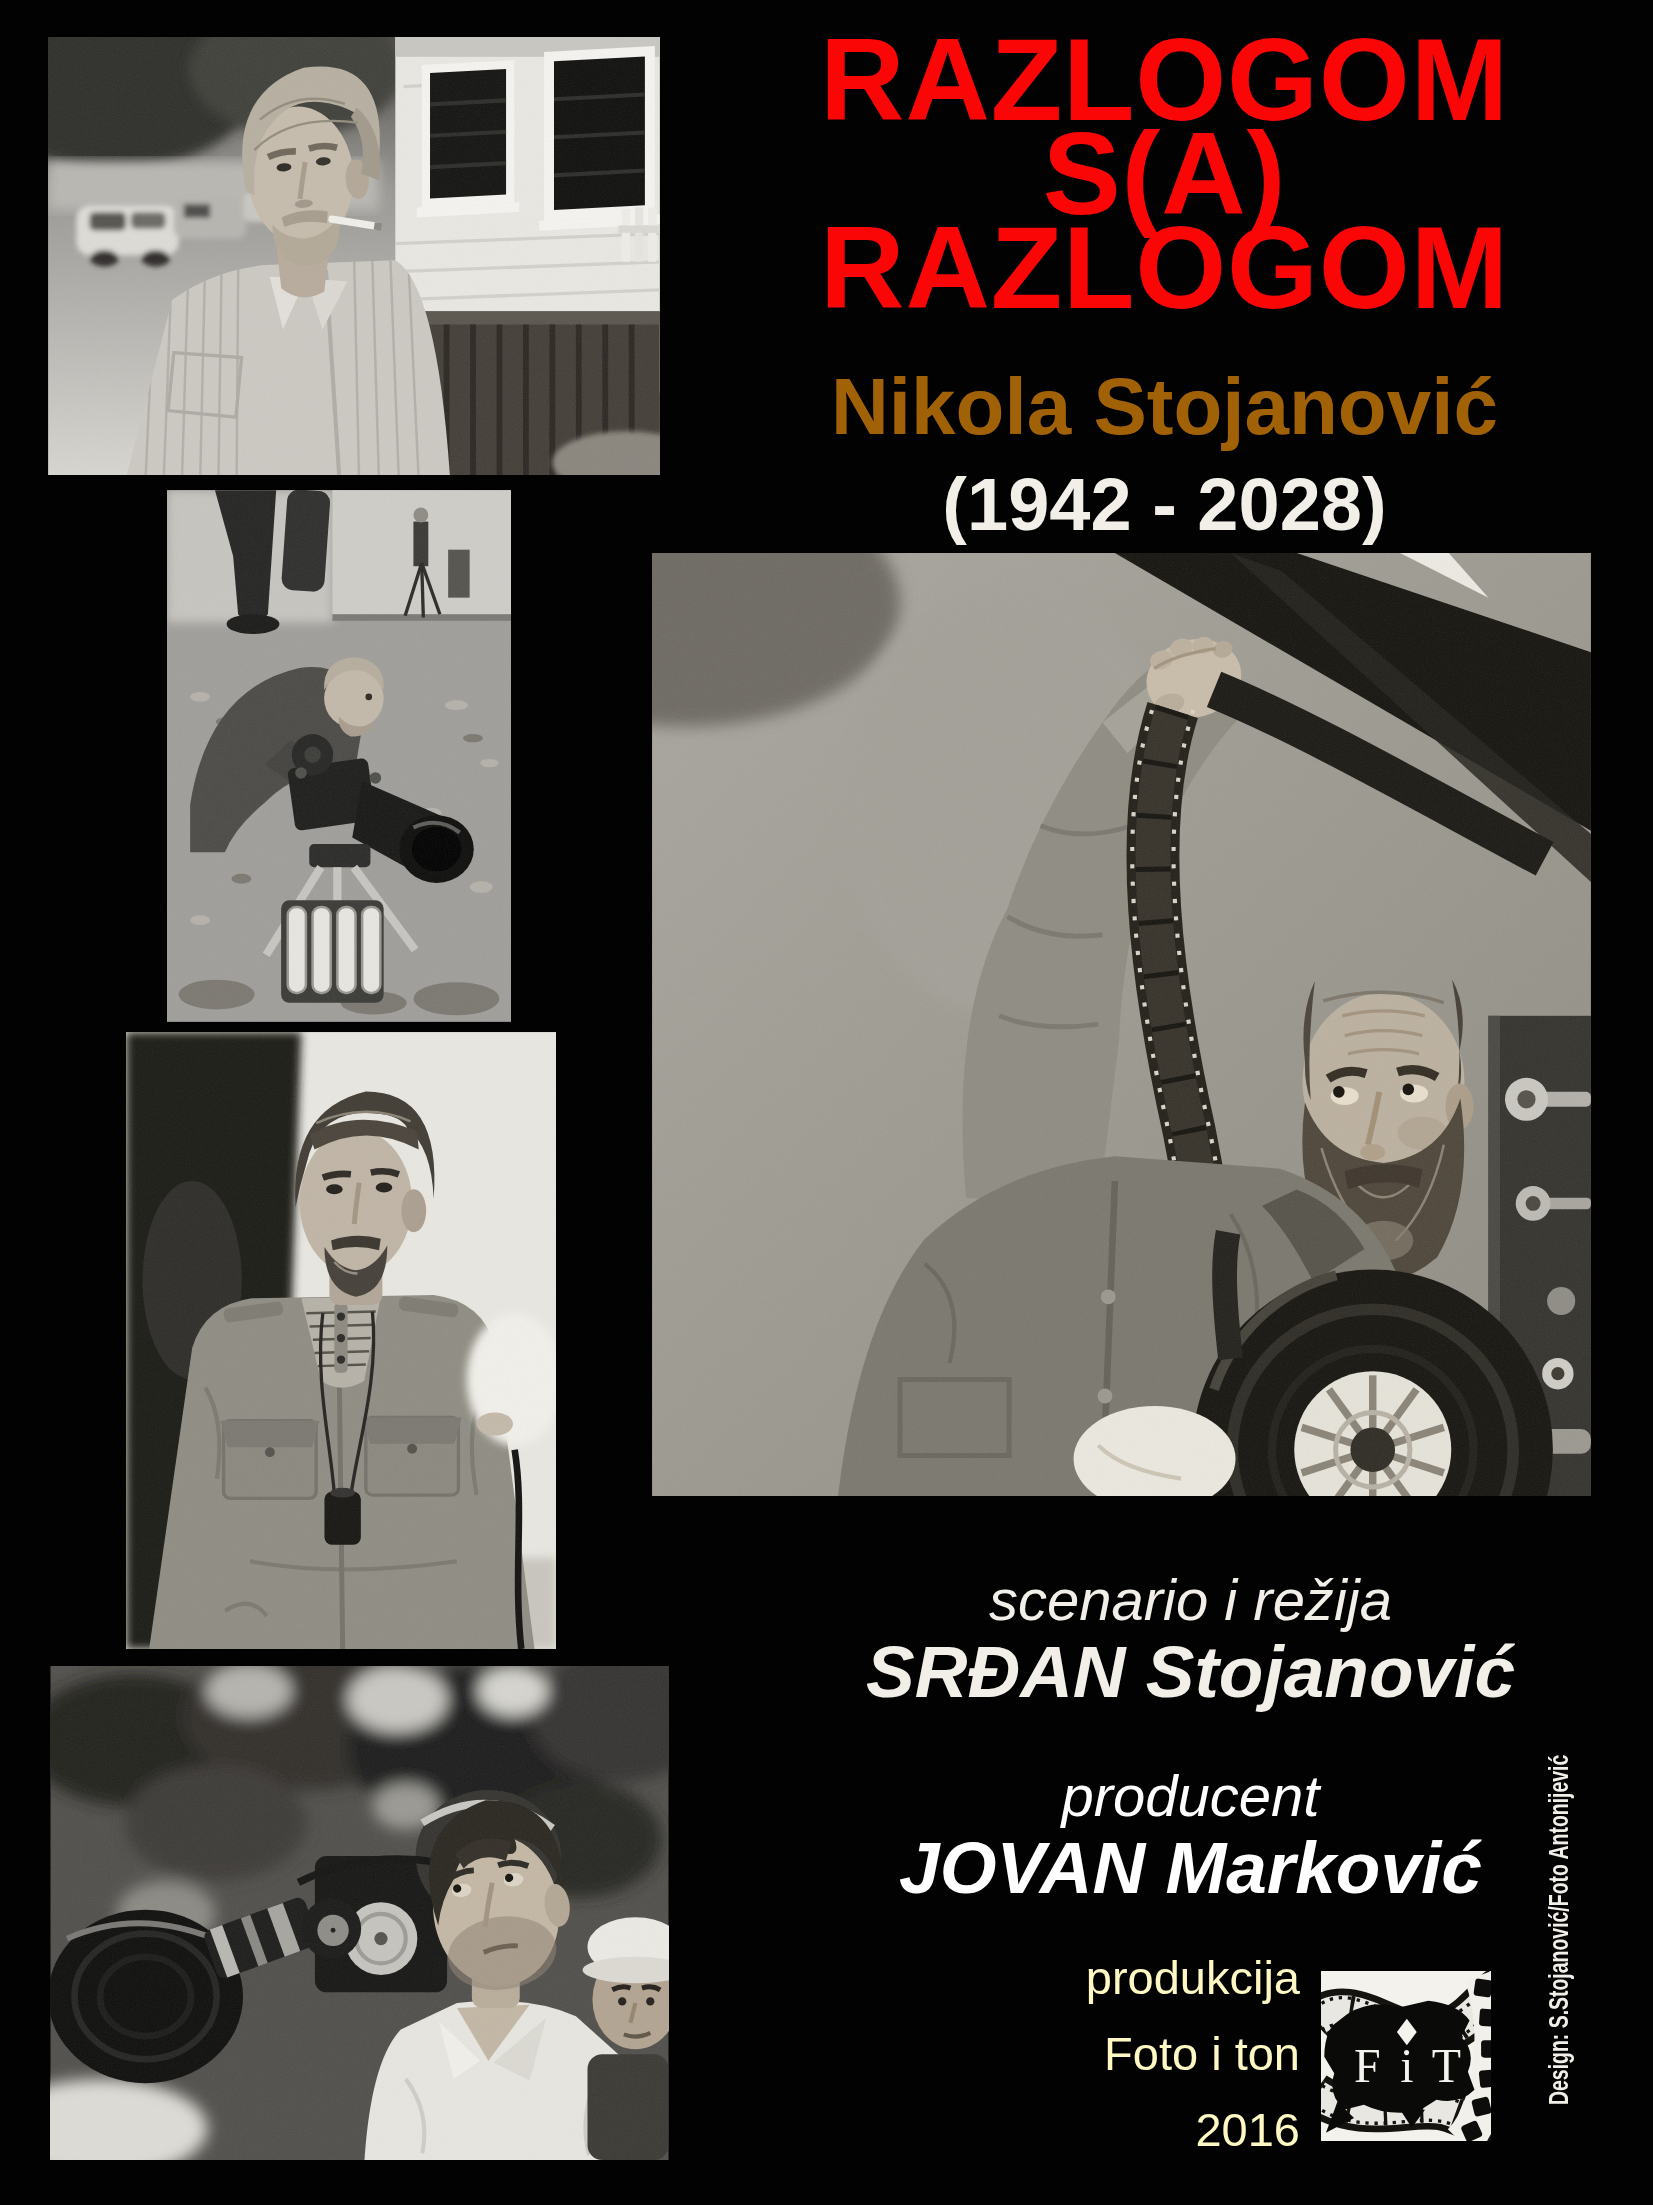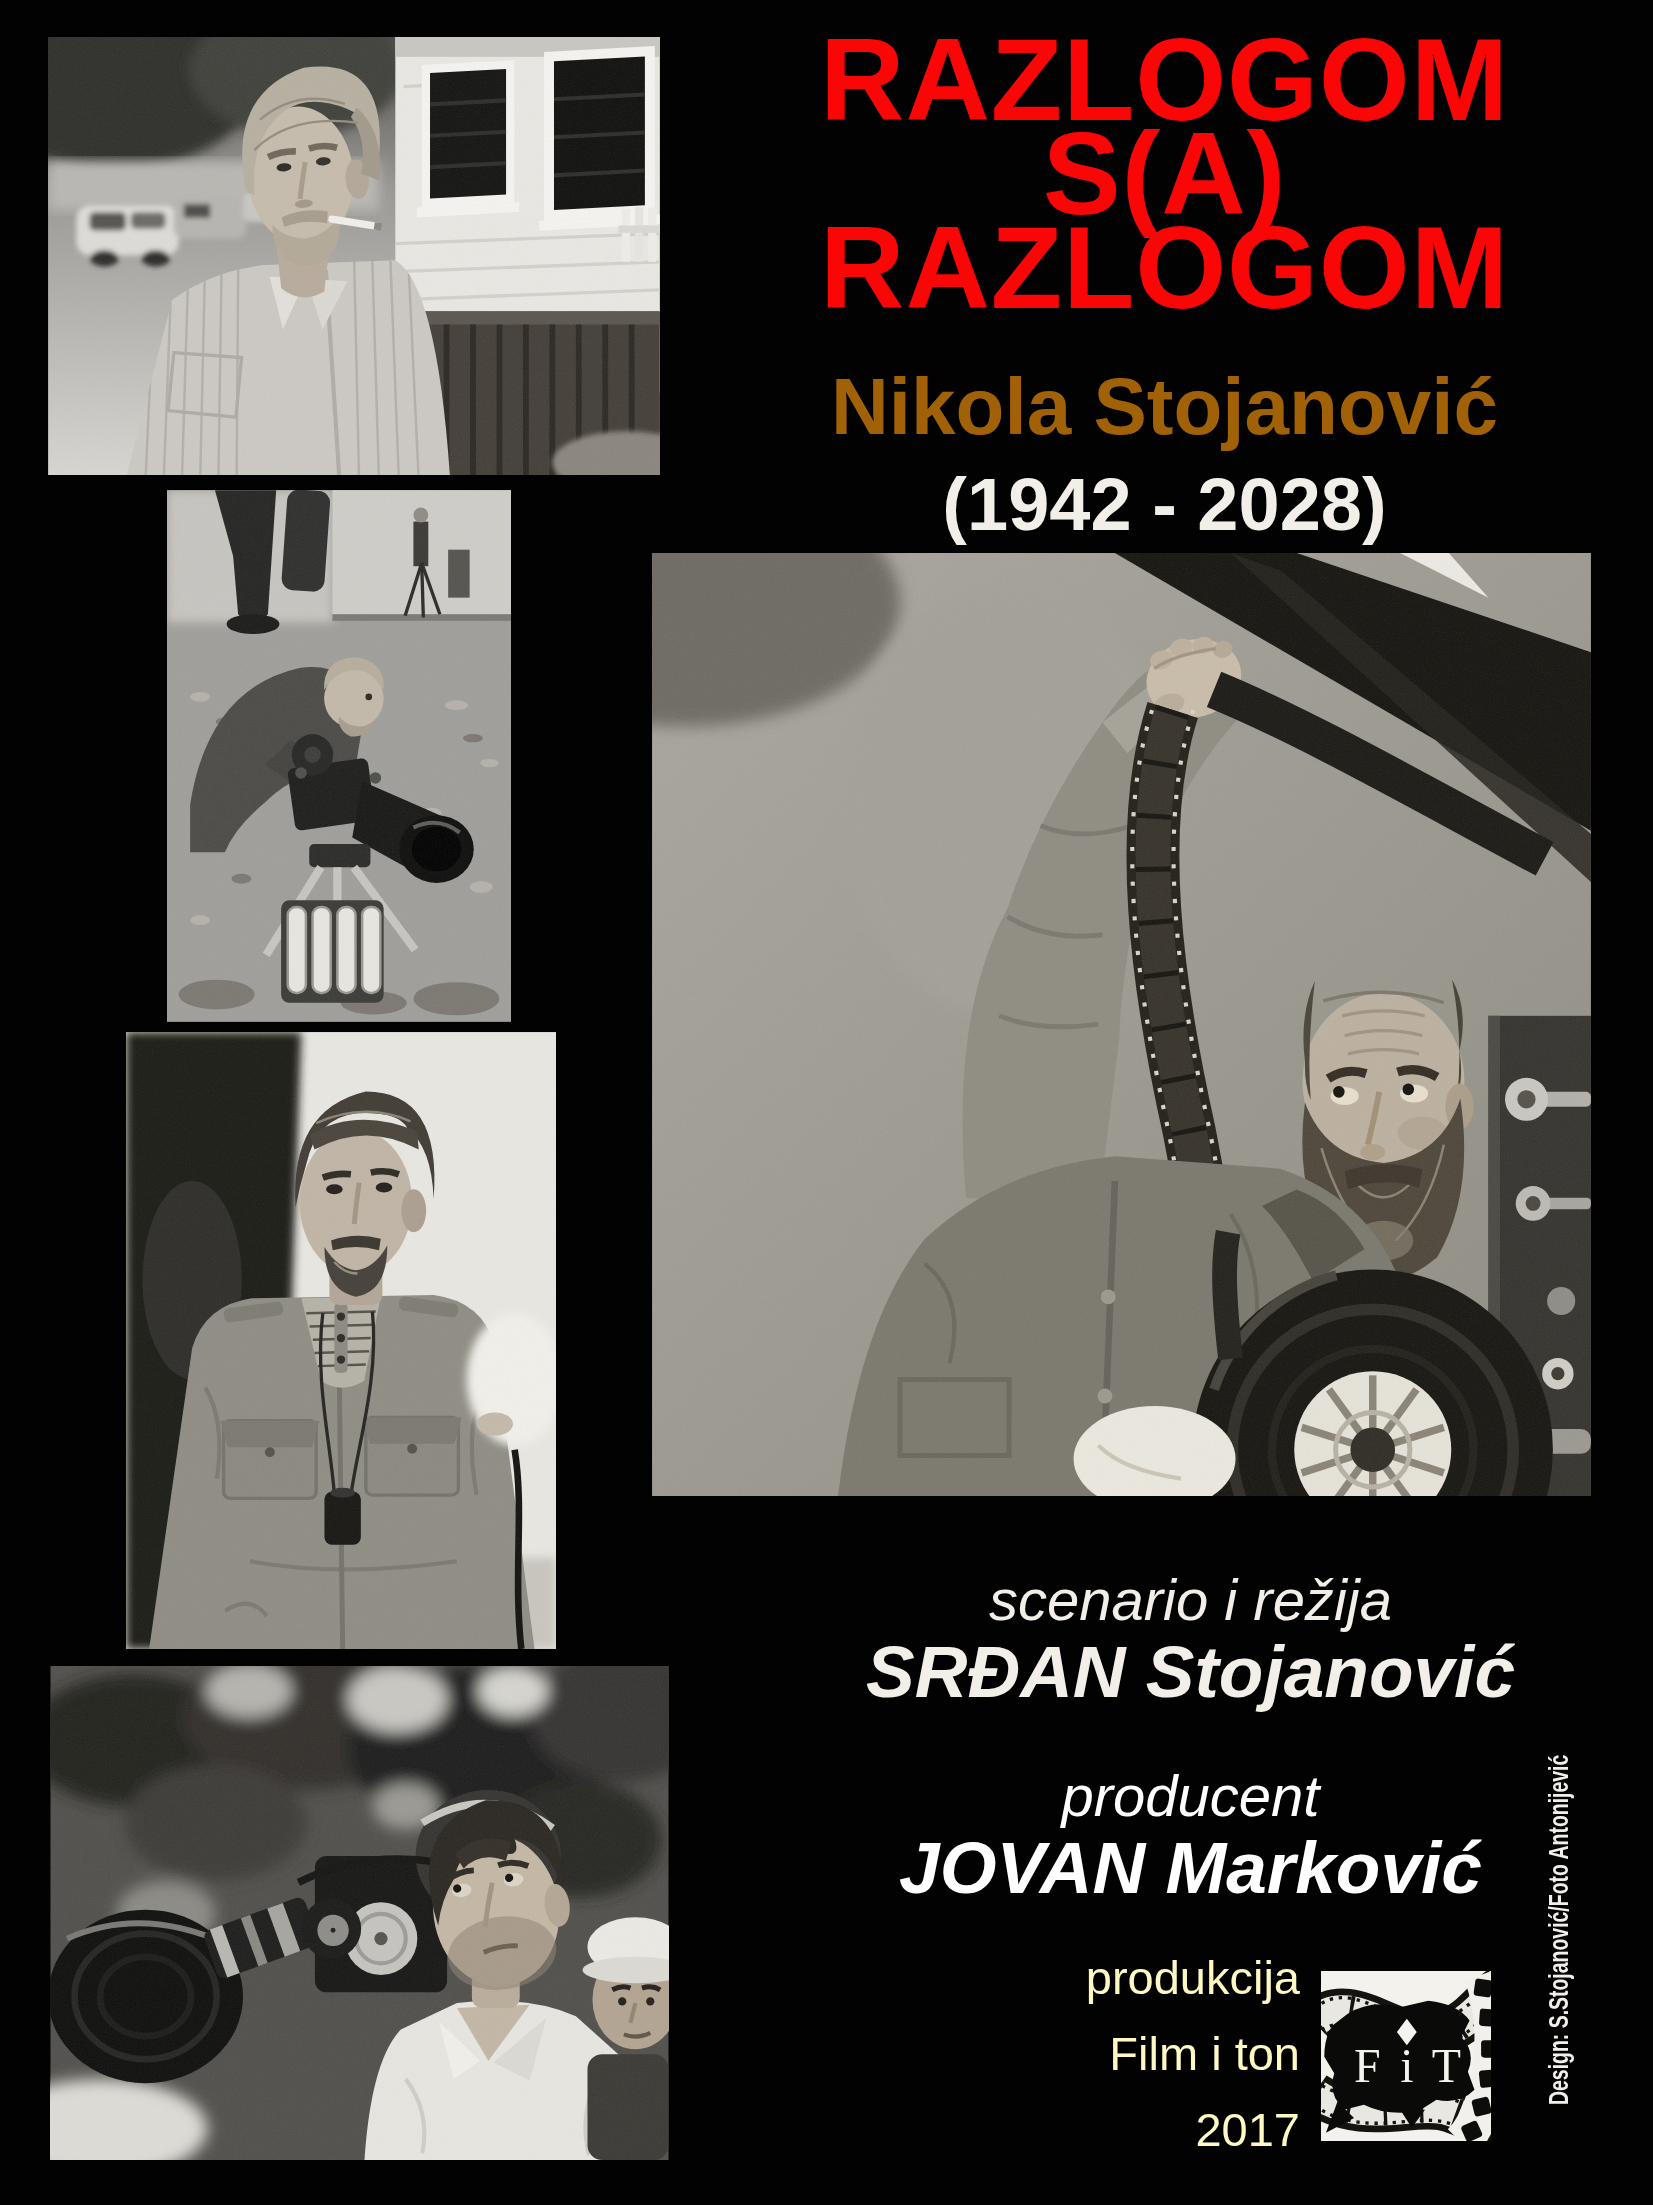--- a/index.html
+++ b/index.html
@@ -602,22 +602,22 @@
     <div class="credit-label">scenario i režija</div>
     <div class="credit-name">SRĐAN Stojanović</div>
   </div>
   <div class="credit credit-2" style="color:#ffffff;margin-top:28px;">
     <div class="credit-label">producent</div>
     <div class="credit-name">JOVAN Marković</div>
   </div>
 
   <div class="production" style="color:#fef9c3;">
     <div>produkcija</div>
-    <div>Film i ton</div>
-    <div>2017</div>
+    <div>Foto i ton</div>
+    <div>2016</div>
   </div>
 
   <svg class="logo" width="170" height="170" viewBox="0 0 206 206">
     <rect width="206" height="206" fill="#f4f2ec"></rect>
     <g>
       <ellipse cx="16" cy="54" rx="18" ry="15" fill="#c9c7c1" stroke="#1a1a17" stroke-width="4"></ellipse>
       <ellipse cx="16" cy="54" rx="7" ry="6" fill="#3a3936"></ellipse>
     </g>
     <g>
       <path d="M-8,62 C40,18 95,96 150,74 C185,60 205,28 216,22" stroke="#14130f" stroke-width="54" fill="none"></path>

